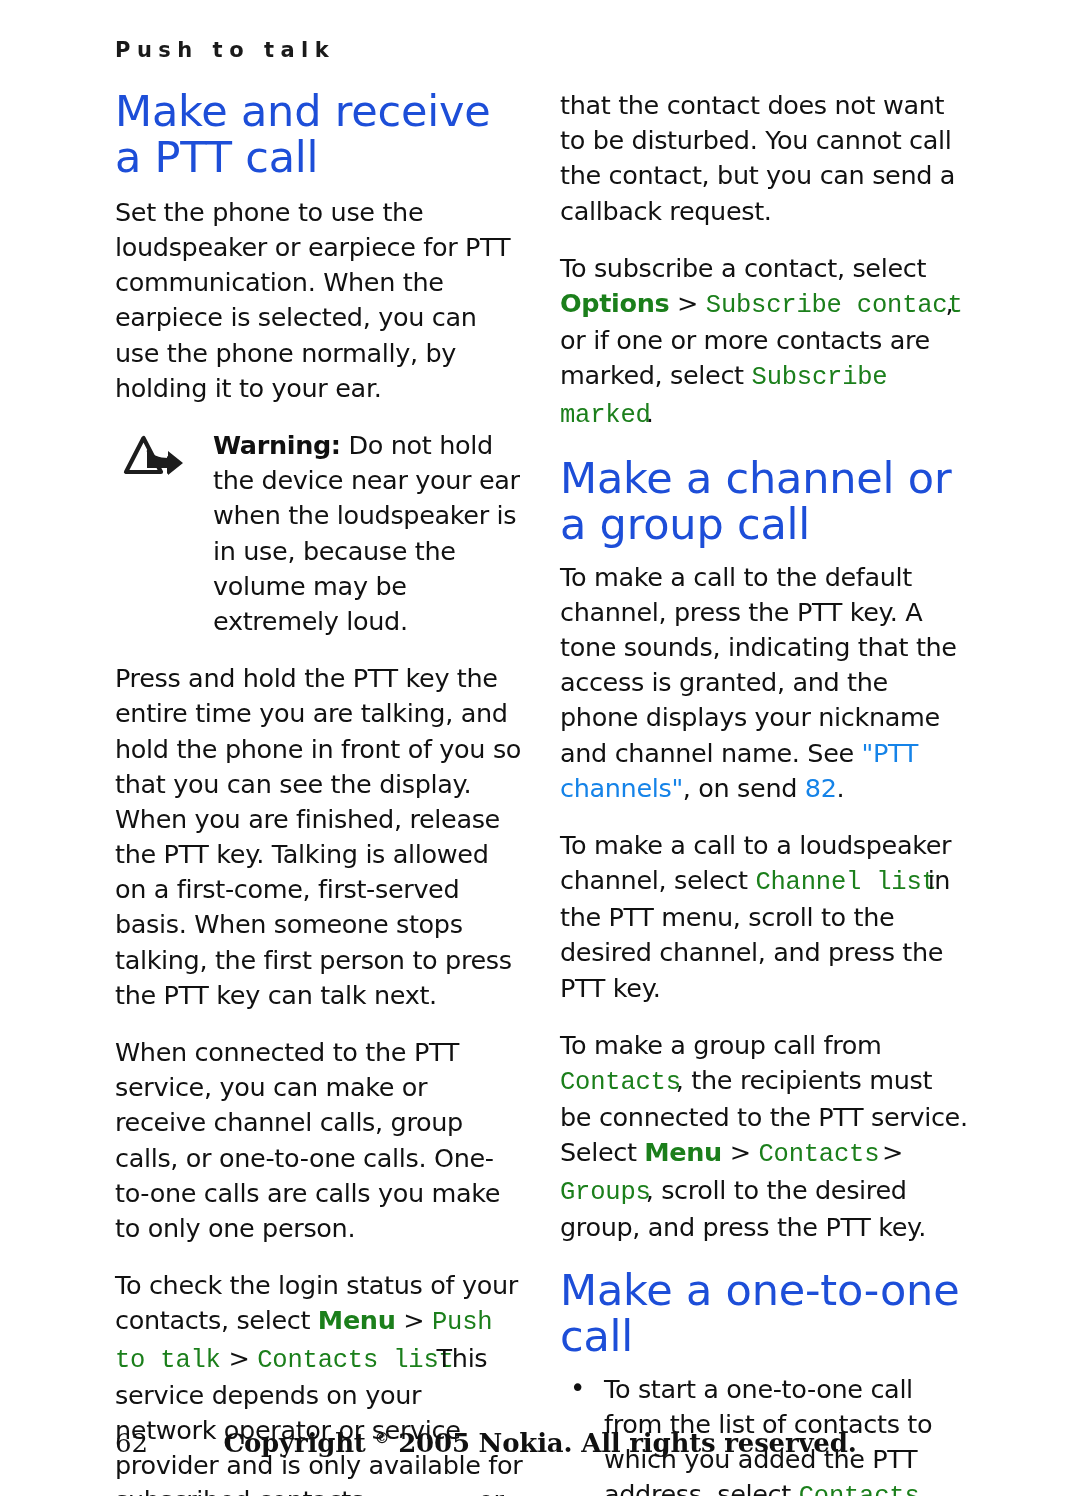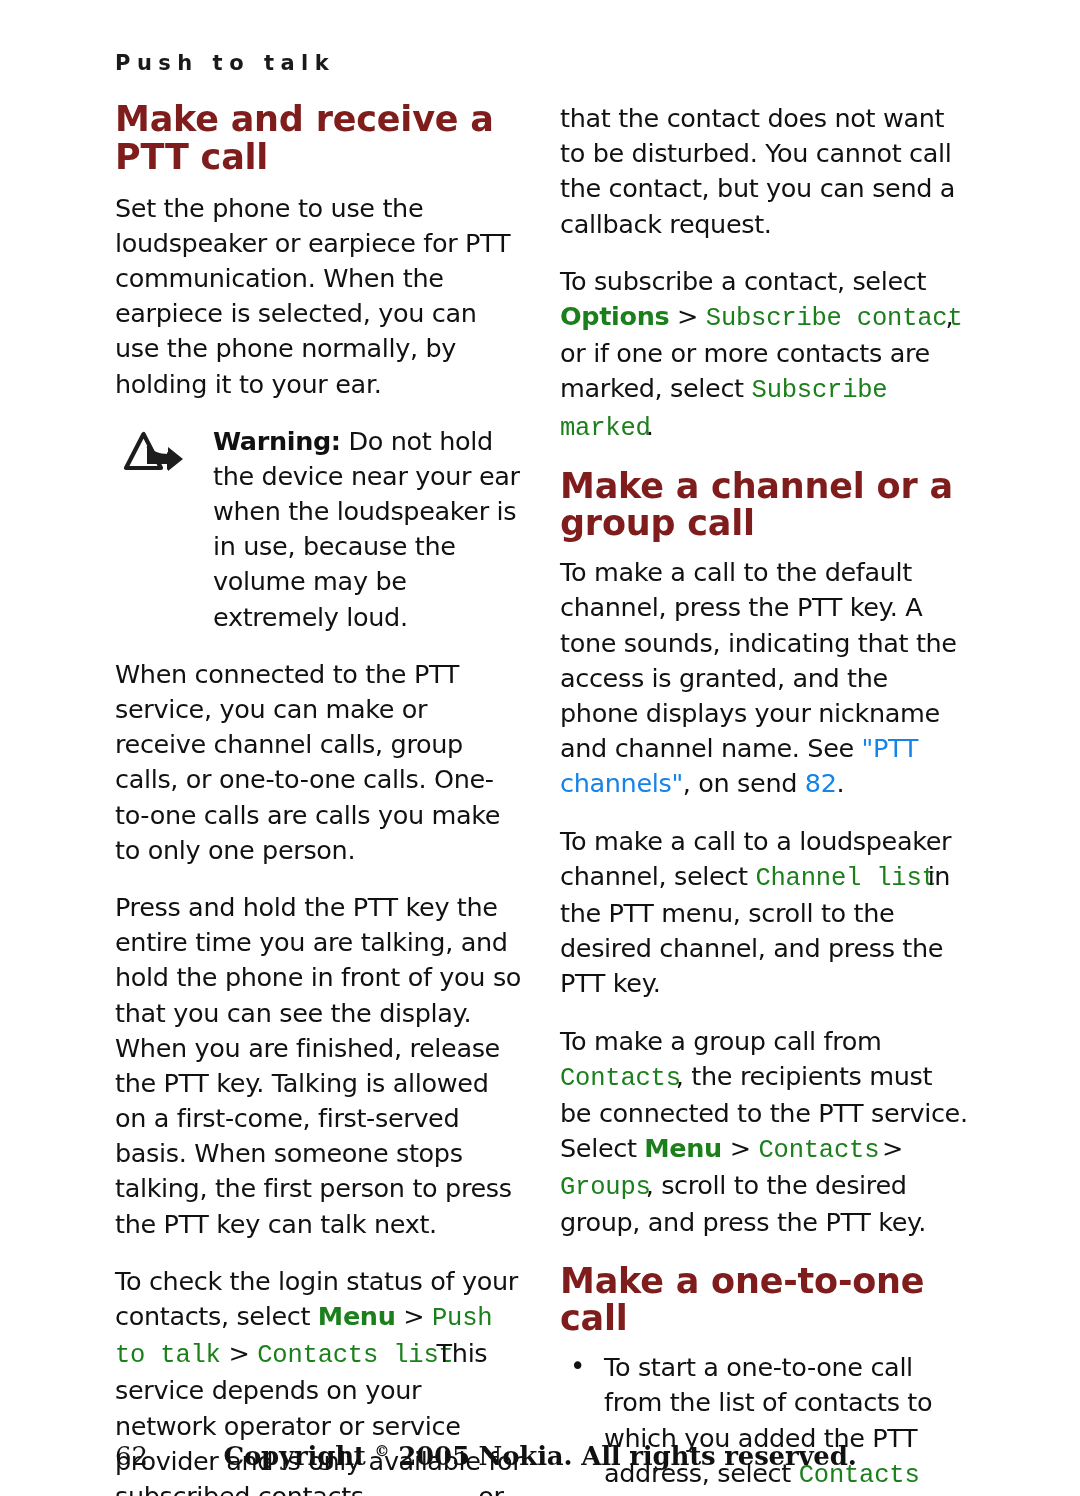--- a/index.html
+++ b/index.html
@@ -12,21 +12,21 @@
     width: 1080px;
     height: 1496px;
     position: relative;
     font-family: "Liberation Sans", sans-serif;
     color: #000000;
     overflow: hidden;
   }
 
   .page {
     position: absolute;
-    left: 0; top: 13px;
+    left: 0; top: 0;
     width: 1080px;
     height: 1127px;
   }
 
   
   .running-head {
     position: absolute;
     left: 115px;
     top: 38px;
     font-size: 21px;
@@ -50,24 +50,24 @@
     width: 410px;
   }
   .col-left  { left: 115px; }
   .col-right { left: 560px; }
 
   
   h1.sect {
     margin: 0 0 14px 0;
     padding: 0;
     font-family: "DejaVu Sans", sans-serif;
-    font-size: 35px;
-    font-weight: 700;
+    font-size: 43px;
+    font-weight: 400;
     line-height: 1.08;
-    color: #7f1d1d;
+    color: #1d4ed8;
     letter-spacing: -0.2px;
   }
   h1.sect.tight { margin-bottom: 12px; }
 
   p.body {
     margin: 0 0 22px 0;
     font-family: "DejaVu Sans", sans-serif;
     font-size: 25.5px;
     line-height: 1.38;
     color: #111111;
@@ -214,23 +214,23 @@
           <svg viewBox="0 0 80 52" width="80" height="52" aria-hidden="true">
             <path d="M22.5 4 L5 38 L40 38 L22.5 4 Z" fill="none" stroke="#1d1d1d" stroke-width="4.2" stroke-linejoin="round"></path>
             <path d="M25 16 C30 21 30 28 27 34 L46 34 L46 40 L58 31 L46 22 L46 28
                      C31 28 28 22 25 16 Z" fill="#1d1d1d"></path>
             <path d="M26 15 L26 34 L47 34 L47 41 L62 29 L47 17 L47 24 C38 24 31 21 26 15 Z" fill="#1d1d1d"></path>
           </svg>
         </span>
         <p><span class="strong">Warning:</span><span> Do not hold the device near your ear when the loudspeaker is in use, because the volume may be extremely loud.</span></p>
       </div>
 
+      <p class="body">Press and hold the PTT key the entire time you are talking, and hold the phone in front of you so that you can see the display. When you are finished, release the PTT key. Talking is allowed on a first-come, first-served basis. When someone stops talking, the first person to press the PTT key can talk next.</p>
+
       <p class="body">When connected to the PTT service, you can make or receive channel calls, group calls, or one-to-one calls. One-to-one calls are calls you make to only one person.</p>
-
-      <p class="body">Press and hold the PTT key the entire time you are talking, and hold the phone in front of you so that you can see the display. When you are finished, release the PTT key. Talking is allowed on a first-come, first-served basis. When someone stops talking, the first person to press the PTT key can talk next.</p>
 
       <p class="body"><span>To check the login status of your contacts, select </span><span class="ui-b">Menu</span><span class="sep"> &gt; </span><span class="ui">Push to talk</span><span class="sep"> &gt; </span><span class="ui">Contacts list</span><span class="overlap">This service depends on your network operator or service provider and is only available for subscribed contacts. </span><span class="glyph-gap"></span><span>, </span><span class="glyph-gap"></span><span>, or </span><span class="minisd">
           <svg viewBox="0 0 58 30" width="58" height="30" aria-hidden="true">
             <g fill="#1d1d1d">
               <rect x="1" y="2" width="4" height="16"></rect>
               <rect x="6.5" y="2" width="2" height="16"></rect>
               <rect x="10" y="2" width="4" height="16"></rect>
               <rect x="16" y="8" width="3.5" height="10"></rect>
               <circle cx="17.7" cy="4" r="2"></circle>
               <rect x="21" y="2" width="3.5" height="16"></rect>

